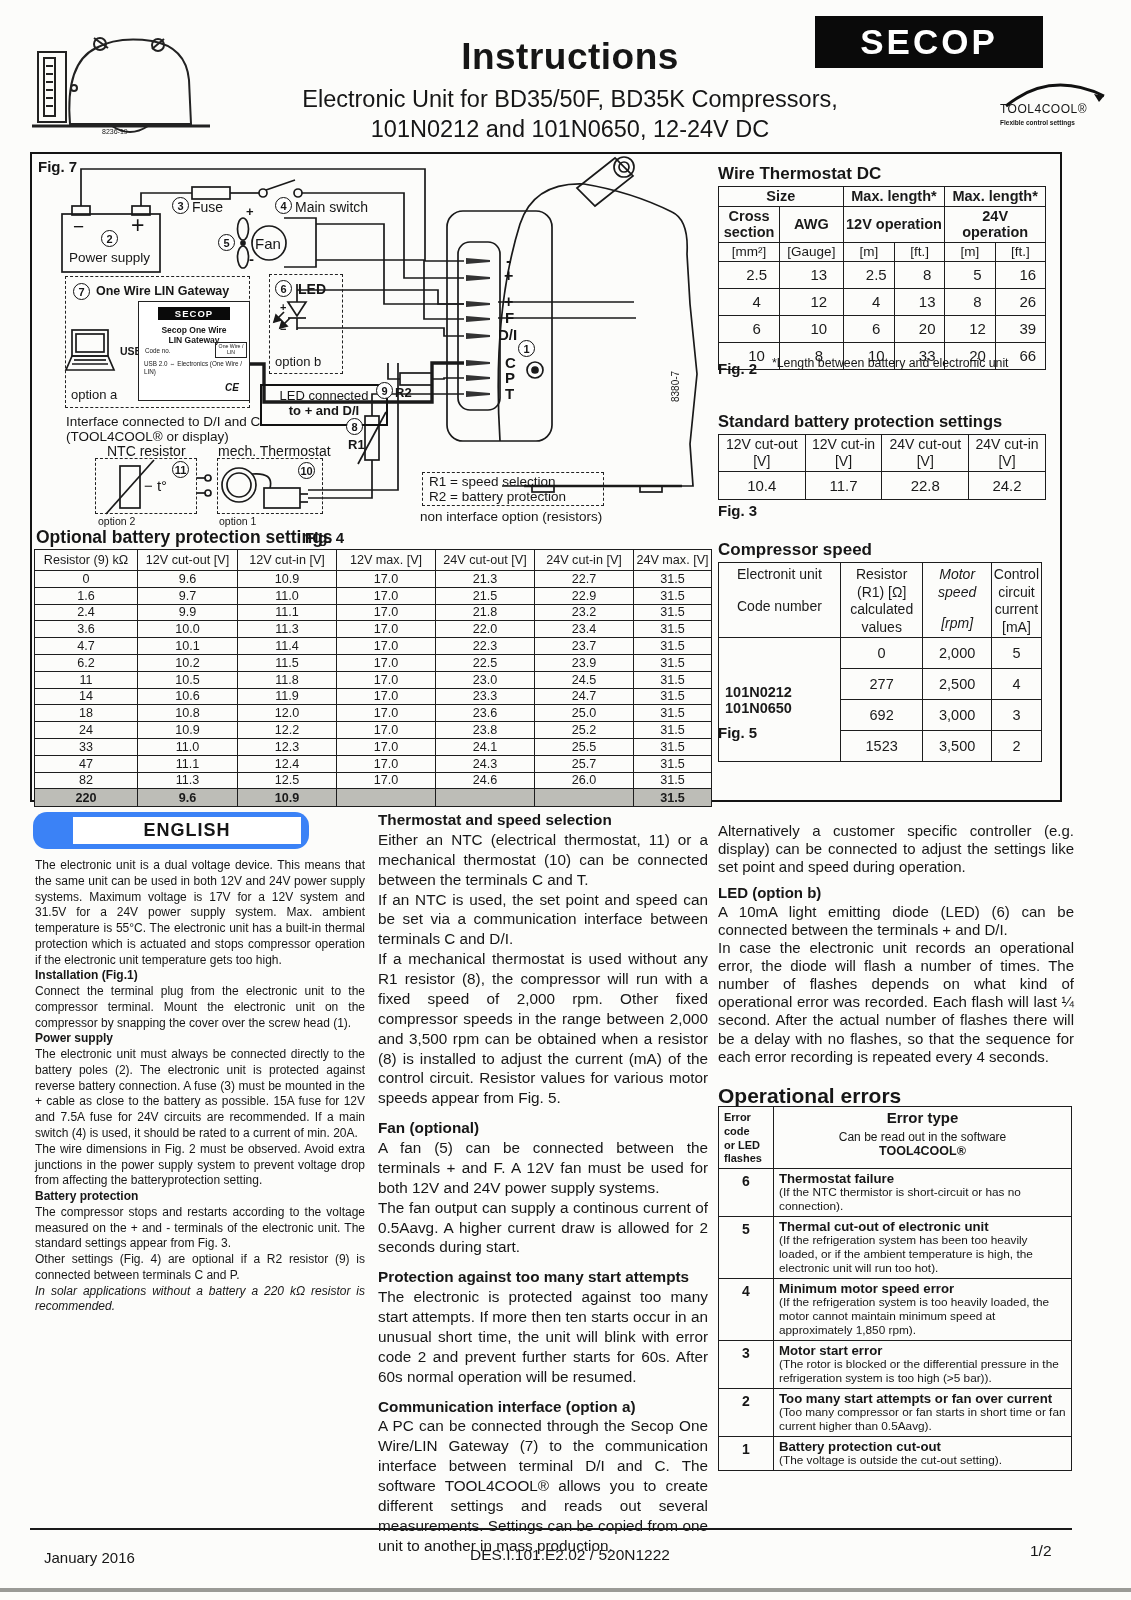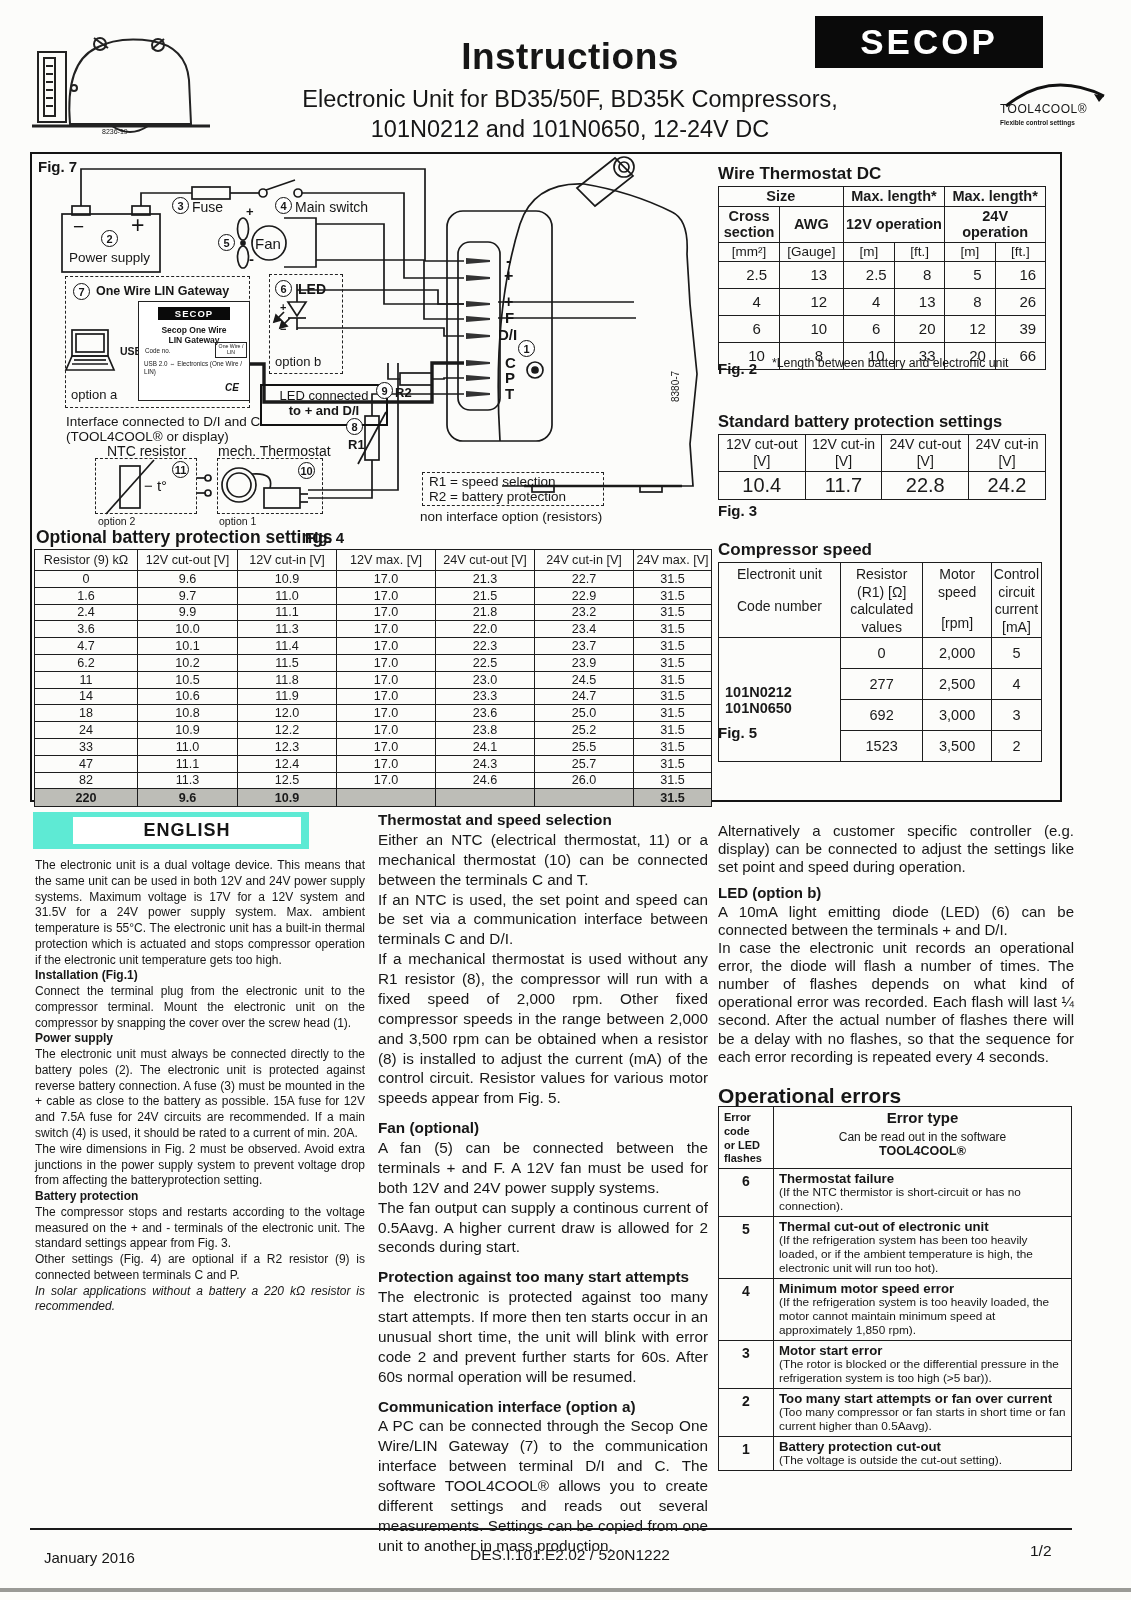--- a/index.html
+++ b/index.html
@@ -9,21 +9,21 @@
   .b{font-weight:bold;}
   .it{font-style:italic;}
   
   table{border-collapse:collapse;}
   .tb td,.tb th{border:1.6px solid #1d1d1d;text-align:center;vertical-align:middle;color:#1a1a1a;padding:1px 2px;}
   .tb th{font-weight:bold;}
   .wire td{font-size:15px;height:24px;font-weight:normal;padding-left:17px;}
   .wire th{font-size:14.5px;line-height:1.15;}
   .wire .unit{font-weight:normal;font-size:13.5px;}
   .std th{font-size:14px;font-weight:normal;line-height:1.2;}
-  .std td{font-size:20px;height:25px;}
+  .std td{font-size:15px;height:25px;}
   .opt th{font-size:12.6px;font-weight:normal;height:20px;padding:0 1px;}
   .opt td{font-size:12.6px;height:15.8px;padding:0;}
   .opt .shaded td{background:#bdbdb7;font-weight:bold;height:17px;}
   .speed th{font-size:14px;font-weight:normal;line-height:1.25;vertical-align:top;padding-top:3px;}
   .speed td{font-size:14.5px;height:28px;}
   .err td{border:1.5px solid #1d1d1d;text-align:left;vertical-align:top;padding:2px 5px;}
   .err .code{width:44px;text-align:center;font-weight:bold;font-size:14px;padding-top:4px;}
   .err .etitle{font-weight:bold;font-size:13.2px;line-height:1.15;}
   .err .edesc{font-size:11.8px;line-height:1.18;}
   
@@ -393,21 +393,21 @@
         <div>Electronit unit</div>
             <div style="height:14px;"></div>
             <div>Code number</div>
       </th>
       <th style="width:78px;">
         <div>Resistor</div>
             <div>(R1) [Ω]</div>
             <div>calculated</div>
             <div>values</div>
       </th>
-      <th style="width:64px;">
+      <th style="width:64px;font-style:italic;">
         <div>Motor</div>
             <div>speed</div>
             <div style="height:14px;"></div>
             <div>[rpm]</div>
       </th>
       <th>
         <div>Control</div>
             <div>circuit</div>
             <div>current</div>
             <div>[mA]</div>
@@ -580,21 +580,21 @@
       <td>9.6</td>
       <td>10.9</td>
       <td></td>
       <td></td>
       <td></td>
       <td>31.5</td>
     </tr>
   </tbody>
     </table>
 
-  <div class="abs" style="left:33px;top:812px;width:276px;height:37px;background:#5eead4;">
+  <div class="abs" style="left:33px;top:812px;width:276px;height:37px;background:#3b82f6;border-radius:14px;">
     <div style="position:absolute;left:40px;right:8px;top:5px;bottom:5px;background:#fff;text-align:center;font-weight:bold;font-size:18px;line-height:27px;letter-spacing:1px;">ENGLISH</div>
   </div>
   <div class="abs c1" style="left:35px;top:858px;width:330px;">
     <p>The electronic unit is a dual voltage device. This means that the same unit can be used in both 12V and 24V power supply systems. Maximum voltage is 17V for a 12V system and 31.5V for a 24V power supply system. Max. ambient temperature is 55°C. The electronic unit has a built-in thermal protection which is actuated and stops compressor operation if the electronic unit temperature gets too high.</p>
     <p class="hh">Installation (Fig.1)</p>
     <p>Connect the terminal plug from the electronic unit to the compressor terminal. Mount the electronic unit on the compressor by snapping the cover over the screw head (1).</p>
     <p class="hh">Power supply</p>
     <p>The electronic unit must always be connected directly to the battery poles (2). The electronic unit is protected against reverse battery connection. A fuse (3) must be mounted in the + cable as close to the battery as possible. 15A fuse for 12V and 7.5A fuse for 24V circuits are recommended. If a main switch (4) is used, it should be rated to a current of min. 20A.</p>
     <p>The wire dimensions in Fig. 2 must be observed. Avoid extra junctions in the power supply system to prevent voltage drop from affecting the batteryprotection setting.</p>
     <p class="hh">Battery protection</p>

